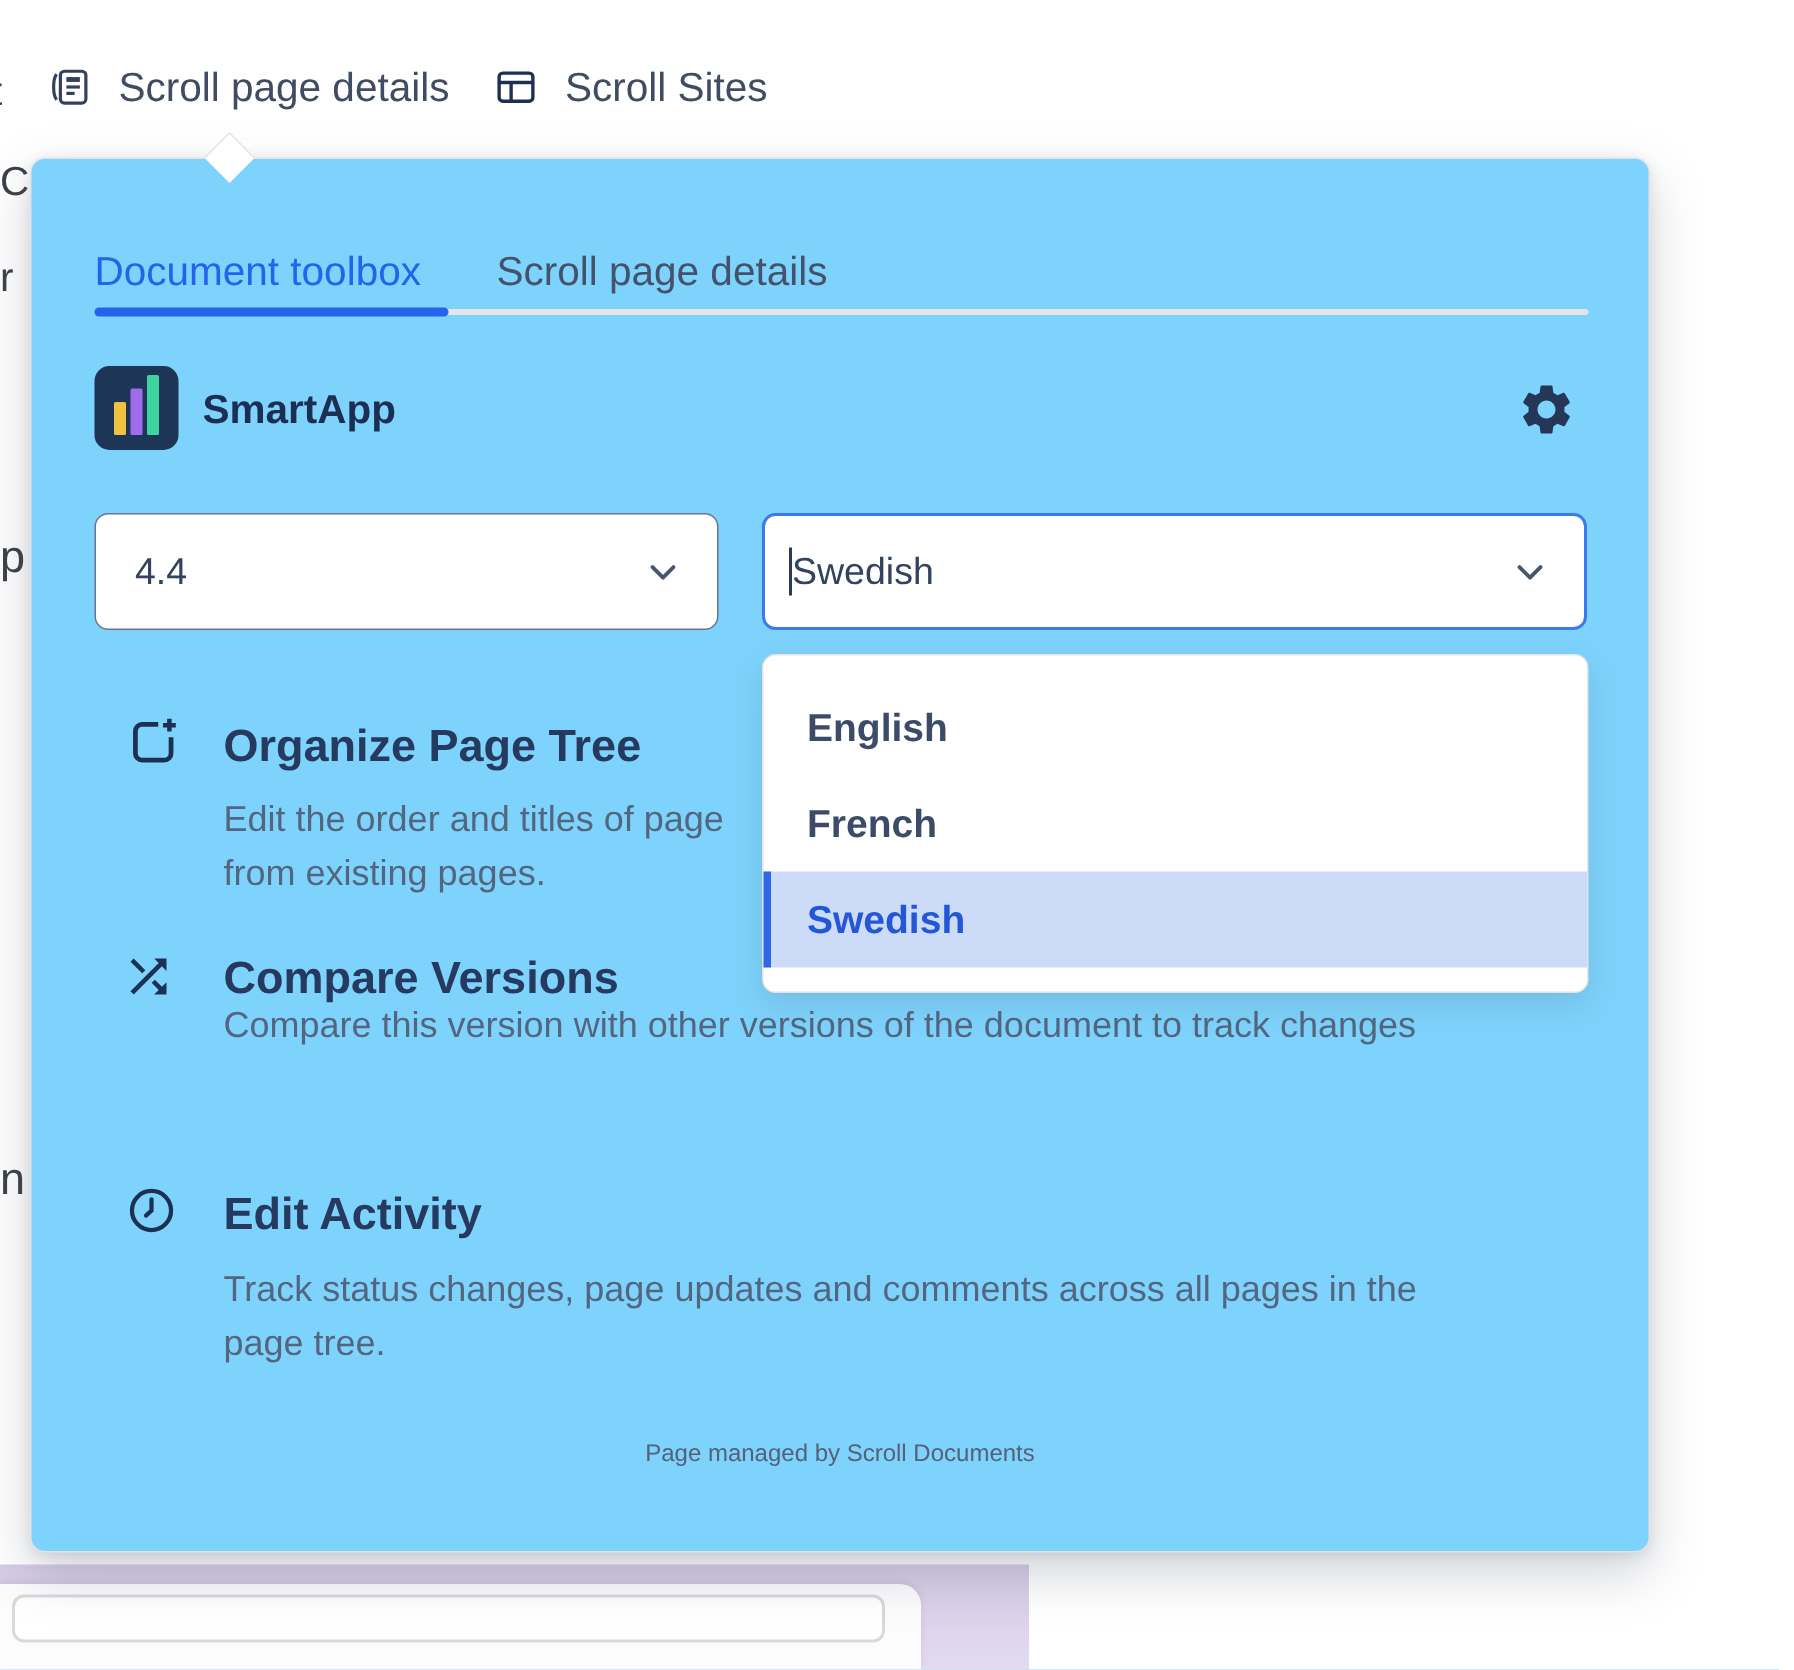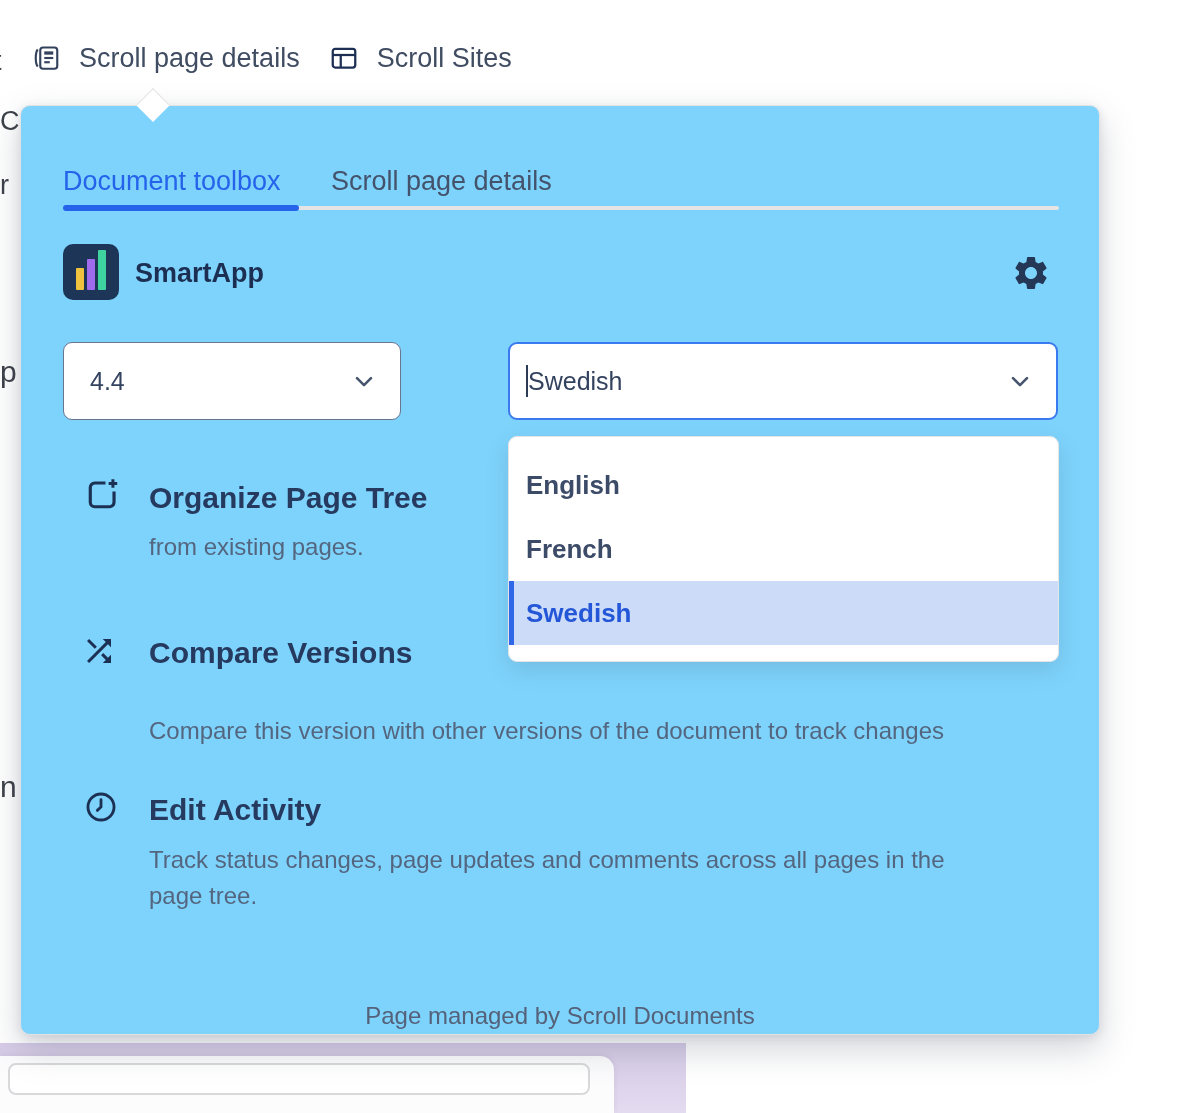--- a/index.html
+++ b/index.html
@@ -42,46 +42,46 @@
   .bar-yellow { left:13px; height:22px; background:#efc33f; }
   .bar-purple { left:24px; height:31px; background:#a06ced; }
   .bar-teal   { left:35px; height:40px; background:#3fd3a0; }
   .app-name { left:114px; top:152px; font-size:27px; font-weight:600; color:#1c2e52; }
 
   .select {
     top:236px; height:78px; background:#fff; border-radius:9px;
     display:flex; align-items:center; justify-content:space-between;
     padding:0 22px 0 26px; cursor:pointer;
   }
-  .select-version { left:42px; width:338px; border:1.5px solid #67758f; }
+  .select-version { left:42px; width:416px; border:1.5px solid #67758f; }
   .select-language { left:487px; width:550px; border:2px solid #3b79ee; padding-left:16px; }
   .select-value { font-size:25px; color:#33425e; }
   .text-cursor { display:inline-block; width:2px; height:32px; background:#2b3a55; vertical-align:middle; margin-right:0px; }
 
   .menu {
     left:487px; top:330px; width:551px; background:#ffffff;
     border:1px solid #e4e4e6; border-radius:9px;
     box-shadow:0 8px 22px rgba(80,86,110,.18);
     padding:16px 0; z-index:5;
   }
   .menu-option {
-    height:64px; display:flex; align-items:center; padding-left:12px;
+    height:64px; display:flex; align-items:center; padding-left:24px;
     font-size:26px; font-weight:700; color:#3c4b68; cursor:pointer;
     border-left:5px solid transparent;
   }
   .menu-option.selected {
     background:#ccdbf8; border-left:5px solid #2e67e8; color:#2456d8;
   }
 
   .feature-title { font-size:30px; font-weight:600; color:#26395e; white-space:nowrap; }
   .feature-desc { font-size:24px; line-height:36px; color:#54667f; white-space:nowrap; }
 
   .popup-footer {
-    left:0; top:896px; width:100%; text-align:center;
-    font-size:24px; color:#546179;
+    left:0; top:855px; width:100%; text-align:center;
+    font-size:16px; color:#546179;
   }
 
   
   .lavender { left:0; top:1043px; width:686px; height:70px;
     background:linear-gradient(180deg,#d6cbe7 0%,#e3dbf0 100%); }
   .bottom-card { left:0; top:1056px; width:614px; height:57px;
     background:#fcfcfd; border-top-right-radius:14px;
     box-shadow:0 -1px 6px rgba(0,0,0,.07); }
   .bottom-input { left:8px; top:7px; width:582px; height:32px;
     background:#ffffff; border:2px solid #d9d9dc; border-radius:8px; }
@@ -175,32 +175,33 @@
 
   <div class="abs" style="left:0; top:0; cursor:pointer;">
     <span class="abs" style="left:62px; top:370px;">
       <svg width="38" height="38" viewBox="0 0 24 24" fill="none" stroke="#1c3054" stroke-width="2">
         <path d="M14.2 4.4 H7.4 a2.8 2.8 0 0 0 -2.8 2.8 v9.4 a2.8 2.8 0 0 0 2.8 2.8 h9.4 a2.8 2.8 0 0 0 2.8 -2.8 V9.8"></path>
         <path d="M18.9 2 v5.4 M16.2 4.7 h5.4" stroke-width="1.9"></path>
       </svg>
     </span>
     <div class="abs feature-title" style="left:128px; top:375px;">Organize Page Tree</div>
     <div class="abs feature-desc" style="left:128px; top:423px;">
+      <div>Edit the order and titles of page</div>
       <div>from existing pages.</div>
     </div>
   </div>
 
   <div class="abs" style="left:0; top:0; cursor:pointer;">
     <span class="abs" style="left:58px; top:527px;">
       <svg width="40" height="36" viewBox="0 0 24 24" fill="#1c3054">
         <path d="M10.59,9.17L5.41,4L4,5.41l5.17,5.17L10.59,9.17z M14.5,4l2.04,2.04L4,18.59L5.41,20L17.96,7.46L20,9.5V4H14.5z M14.83,13.41l-1.41,1.41l3.13,3.13L14.5,20H20v-5.5l-2.04,2.04L14.83,13.41z"></path>
       </svg>
     </span>
     <div class="abs feature-title" style="left:128px; top:530px;">Compare Versions</div>
-    <div class="abs feature-desc" style="left:128px; top:607px;">
+    <div class="abs feature-desc" style="left:128px; top:560px;">
       <div>Compare this version with other versions of the document to track changes</div>
     </div>
   </div>
 
   <div class="abs" style="left:0; top:0; cursor:pointer;">
     <span class="abs" style="left:63px; top:684px;">
       <svg width="34" height="34" viewBox="0 0 24 24" fill="none" stroke="#1c3054" stroke-width="2" stroke-linecap="round">
         <circle cx="12" cy="12" r="9.2"></circle>
         <path d="M12 6.8 V12 L9.4 14.4"></path>
       </svg>

